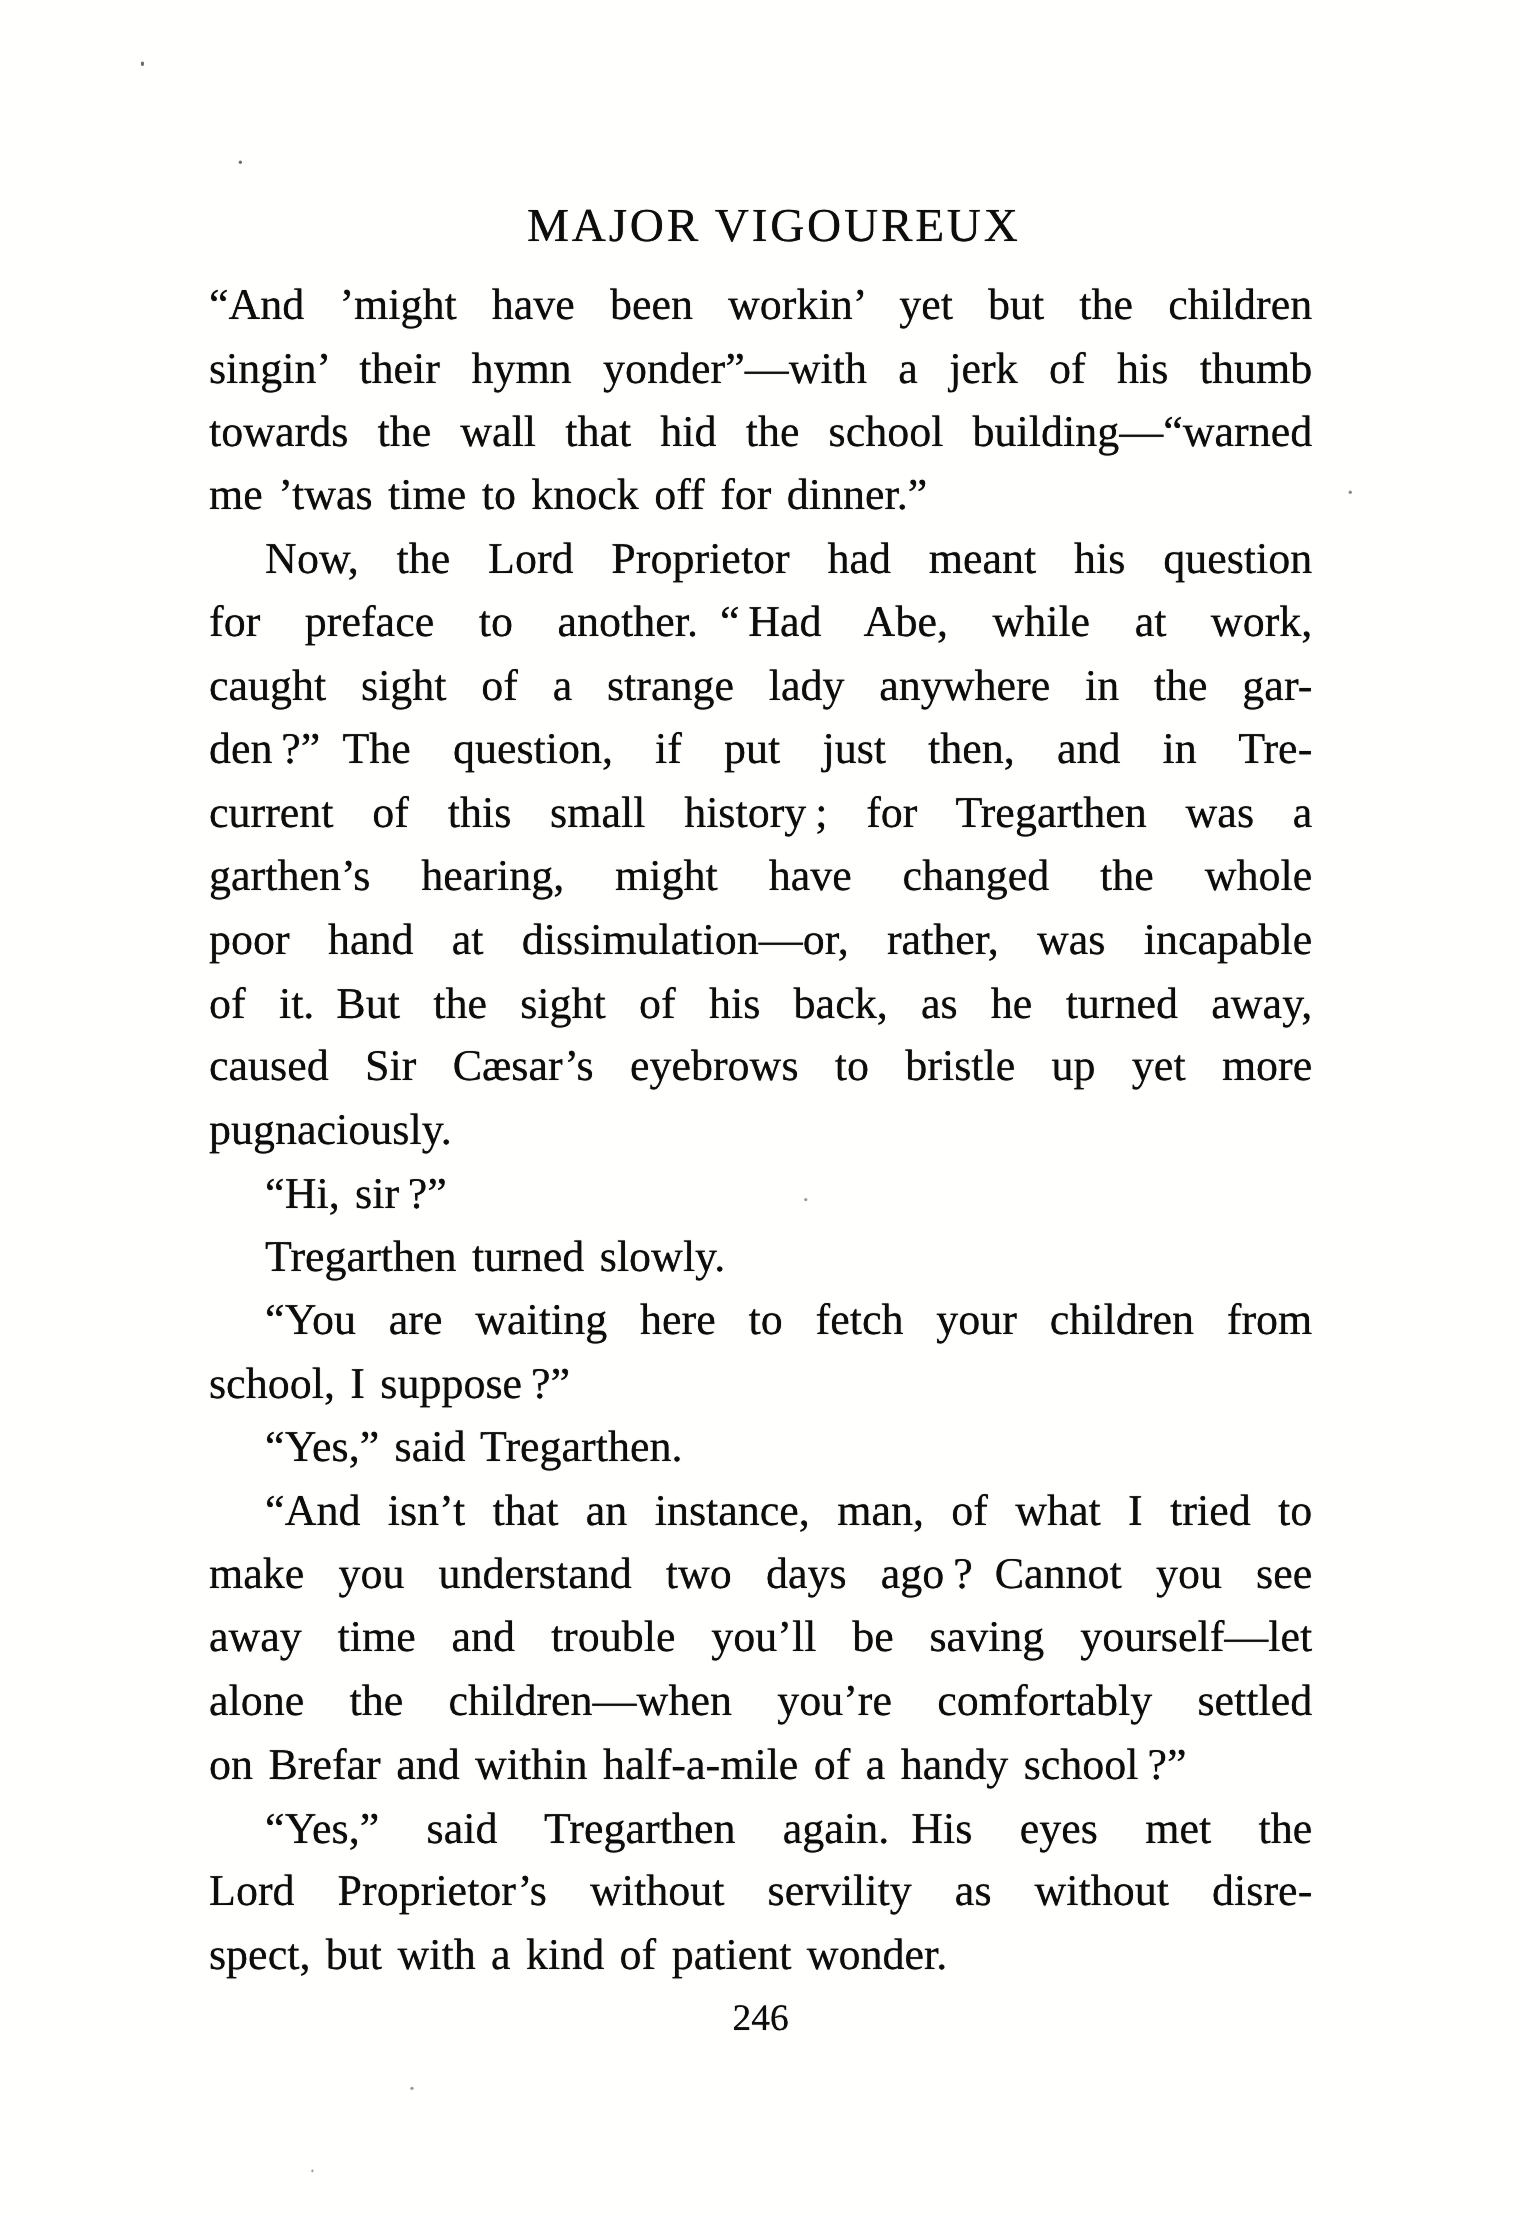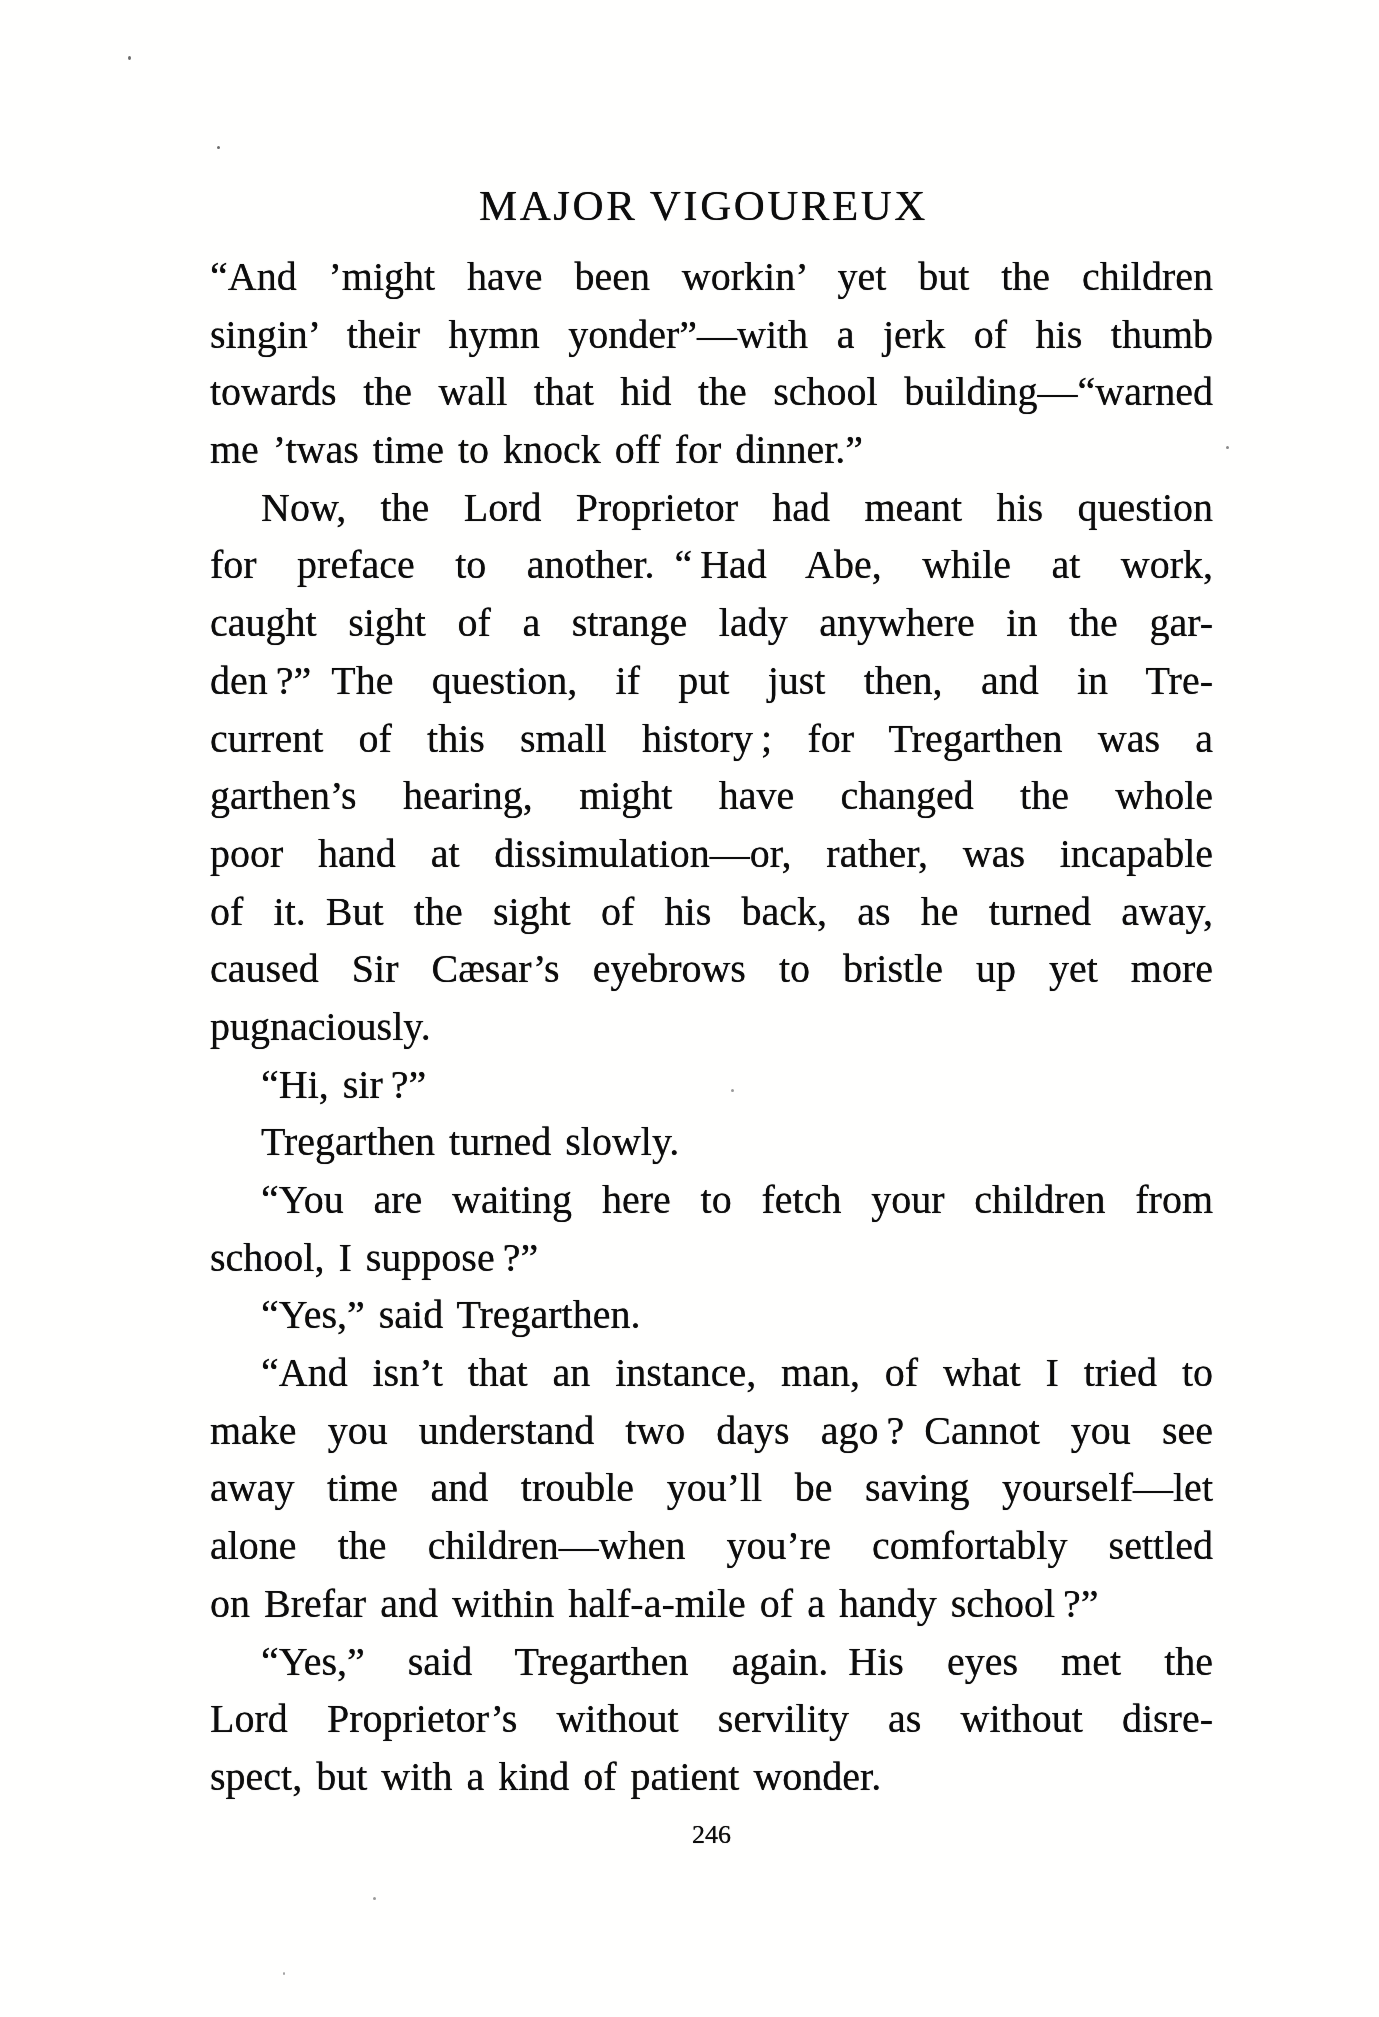--- a/index.html
+++ b/index.html
@@ -23,21 +23,21 @@
     width: 1003px;
     text-align: center;
     font-size: 43px;
     letter-spacing: 2.5px;
     line-height: 60px;
     white-space: nowrap;
     text-shadow: 0 0 0.7px rgba(0,0,0,0.85);
   }
   .text-block {
     position: absolute;
-    left: 210px;
+    left: 190px;
     top: 248px;
     width: 1003px;
     font-size: 40px;
     word-spacing: 4px;
     text-shadow: 0 0 0.7px rgba(0,0,0,0.85);
   }
   .ln {
     line-height: 57.7px;
     height: 57.7px;
     text-align: justify;
@@ -49,21 +49,21 @@
     text-align-last: left;
   }
   .ln.ind {
     text-indent: 51px;
   }
   .page-number {
     line-height: 57.7px;
     height: 57.7px;
     text-align: center;
     text-align-last: center;
-    font-size: 26px;
+    font-size: 34px;
   }
   
   .speck {
     position: absolute;
     background: #6b6b6b;
     border-radius: 50%;
   }
   .speck.s1 { left: 128px; top: 56px;  width: 3px; height: 4px; }
   .speck.s2 { left: 217px; top: 146px; width: 3px; height: 3px; }
   .speck.s3 { left: 1226px; top: 446px; width: 3px; height: 3px; background: #8a8a8a; }

